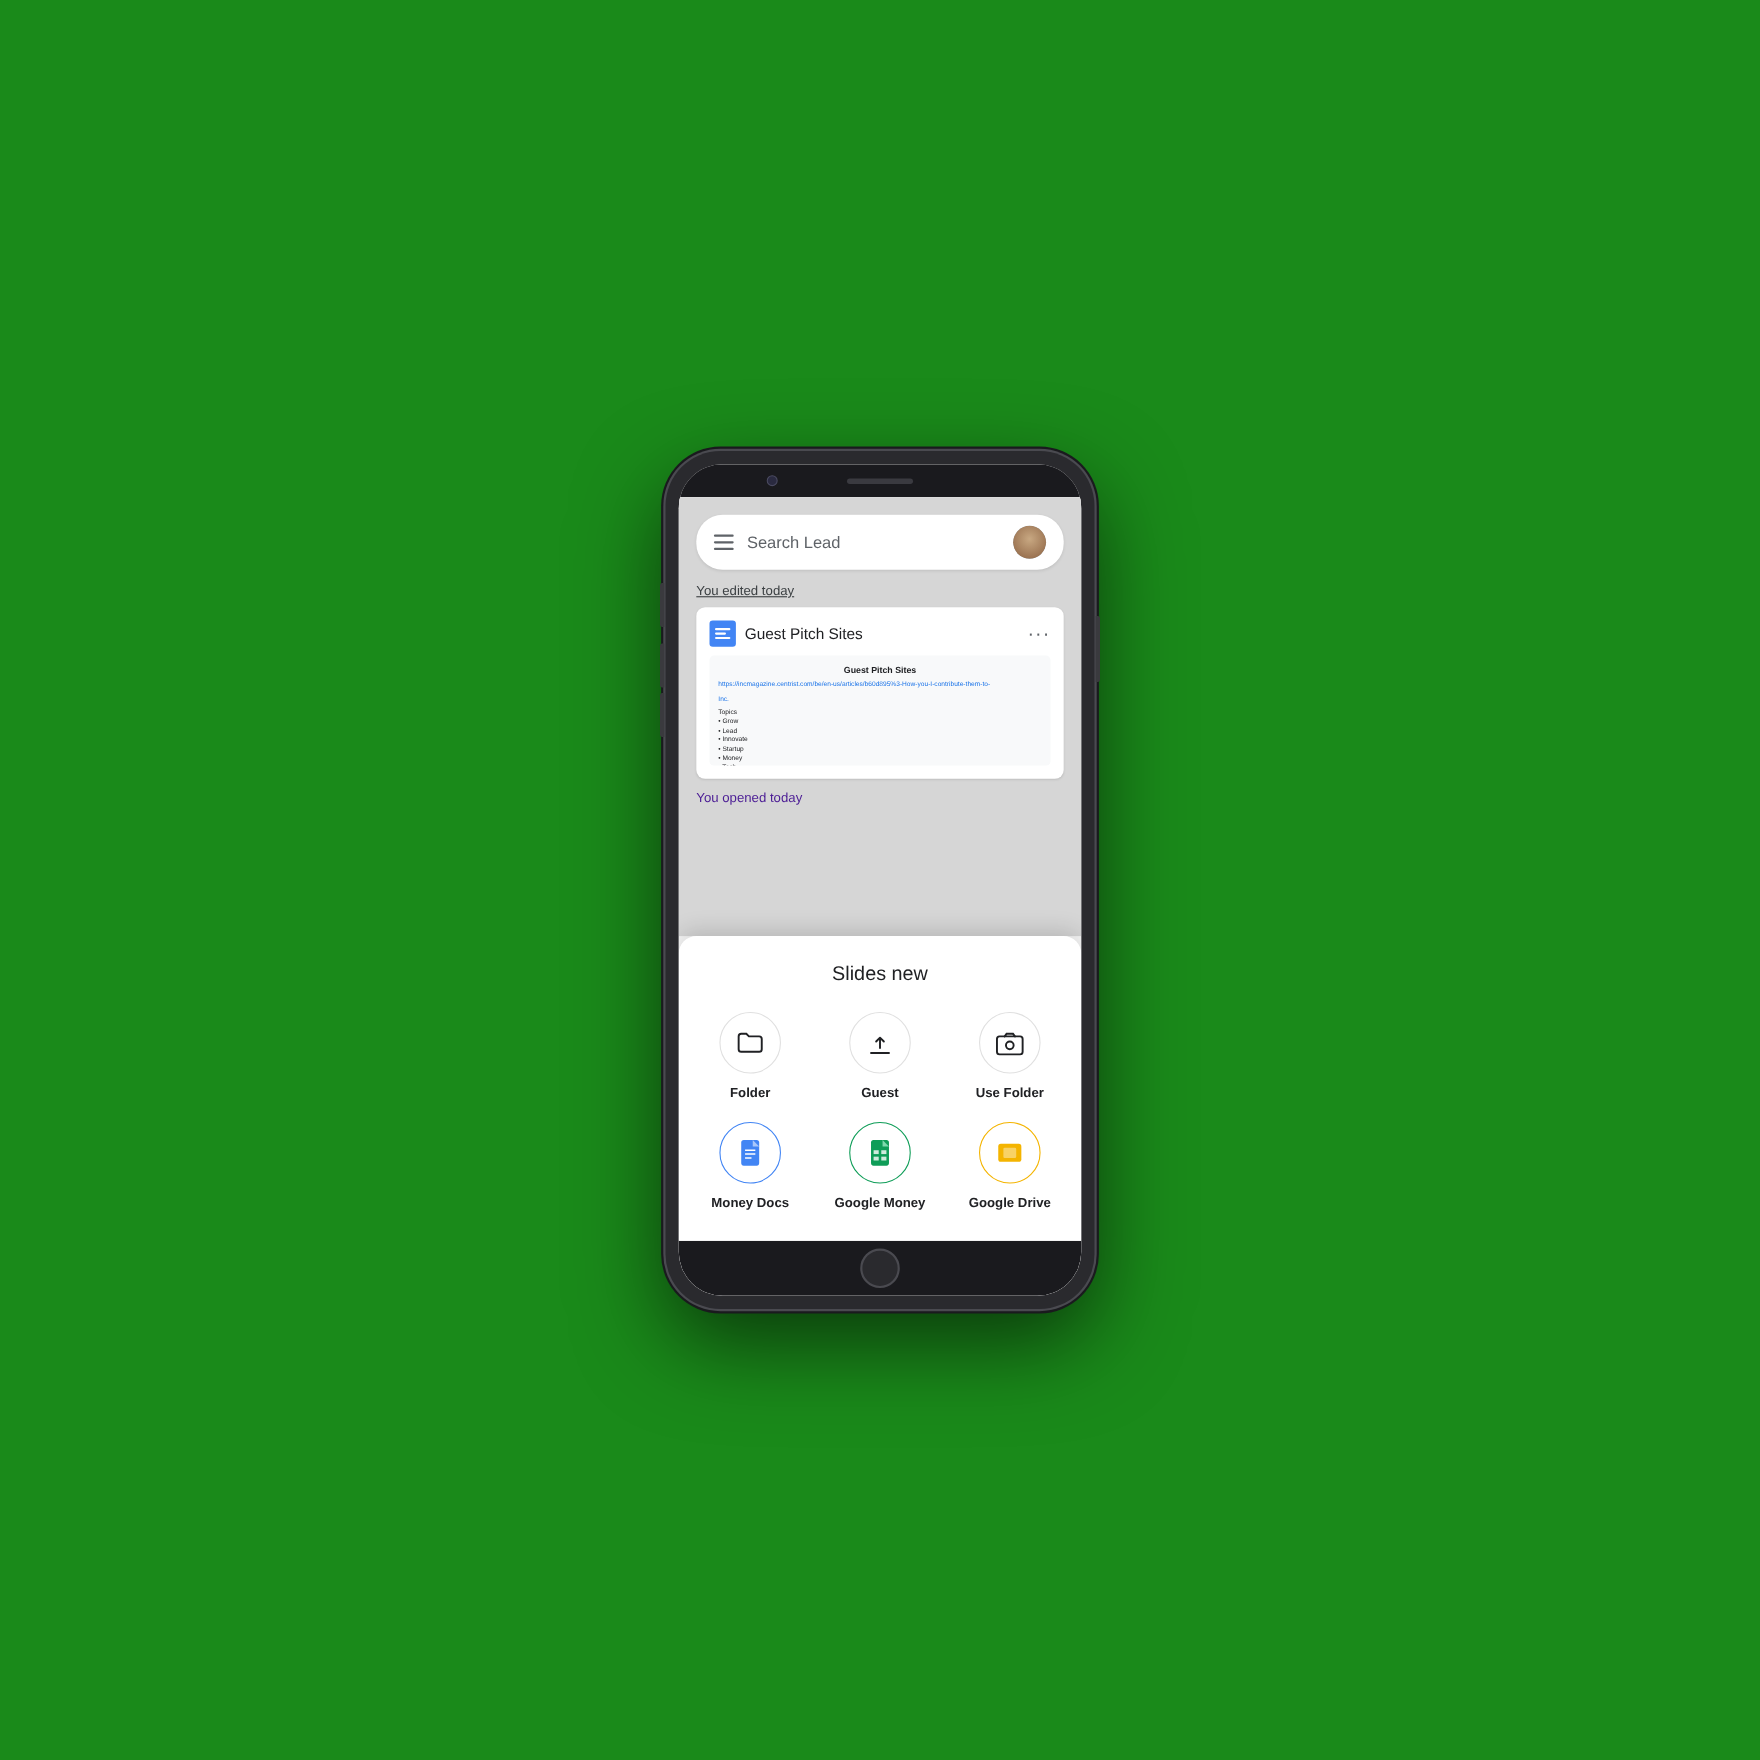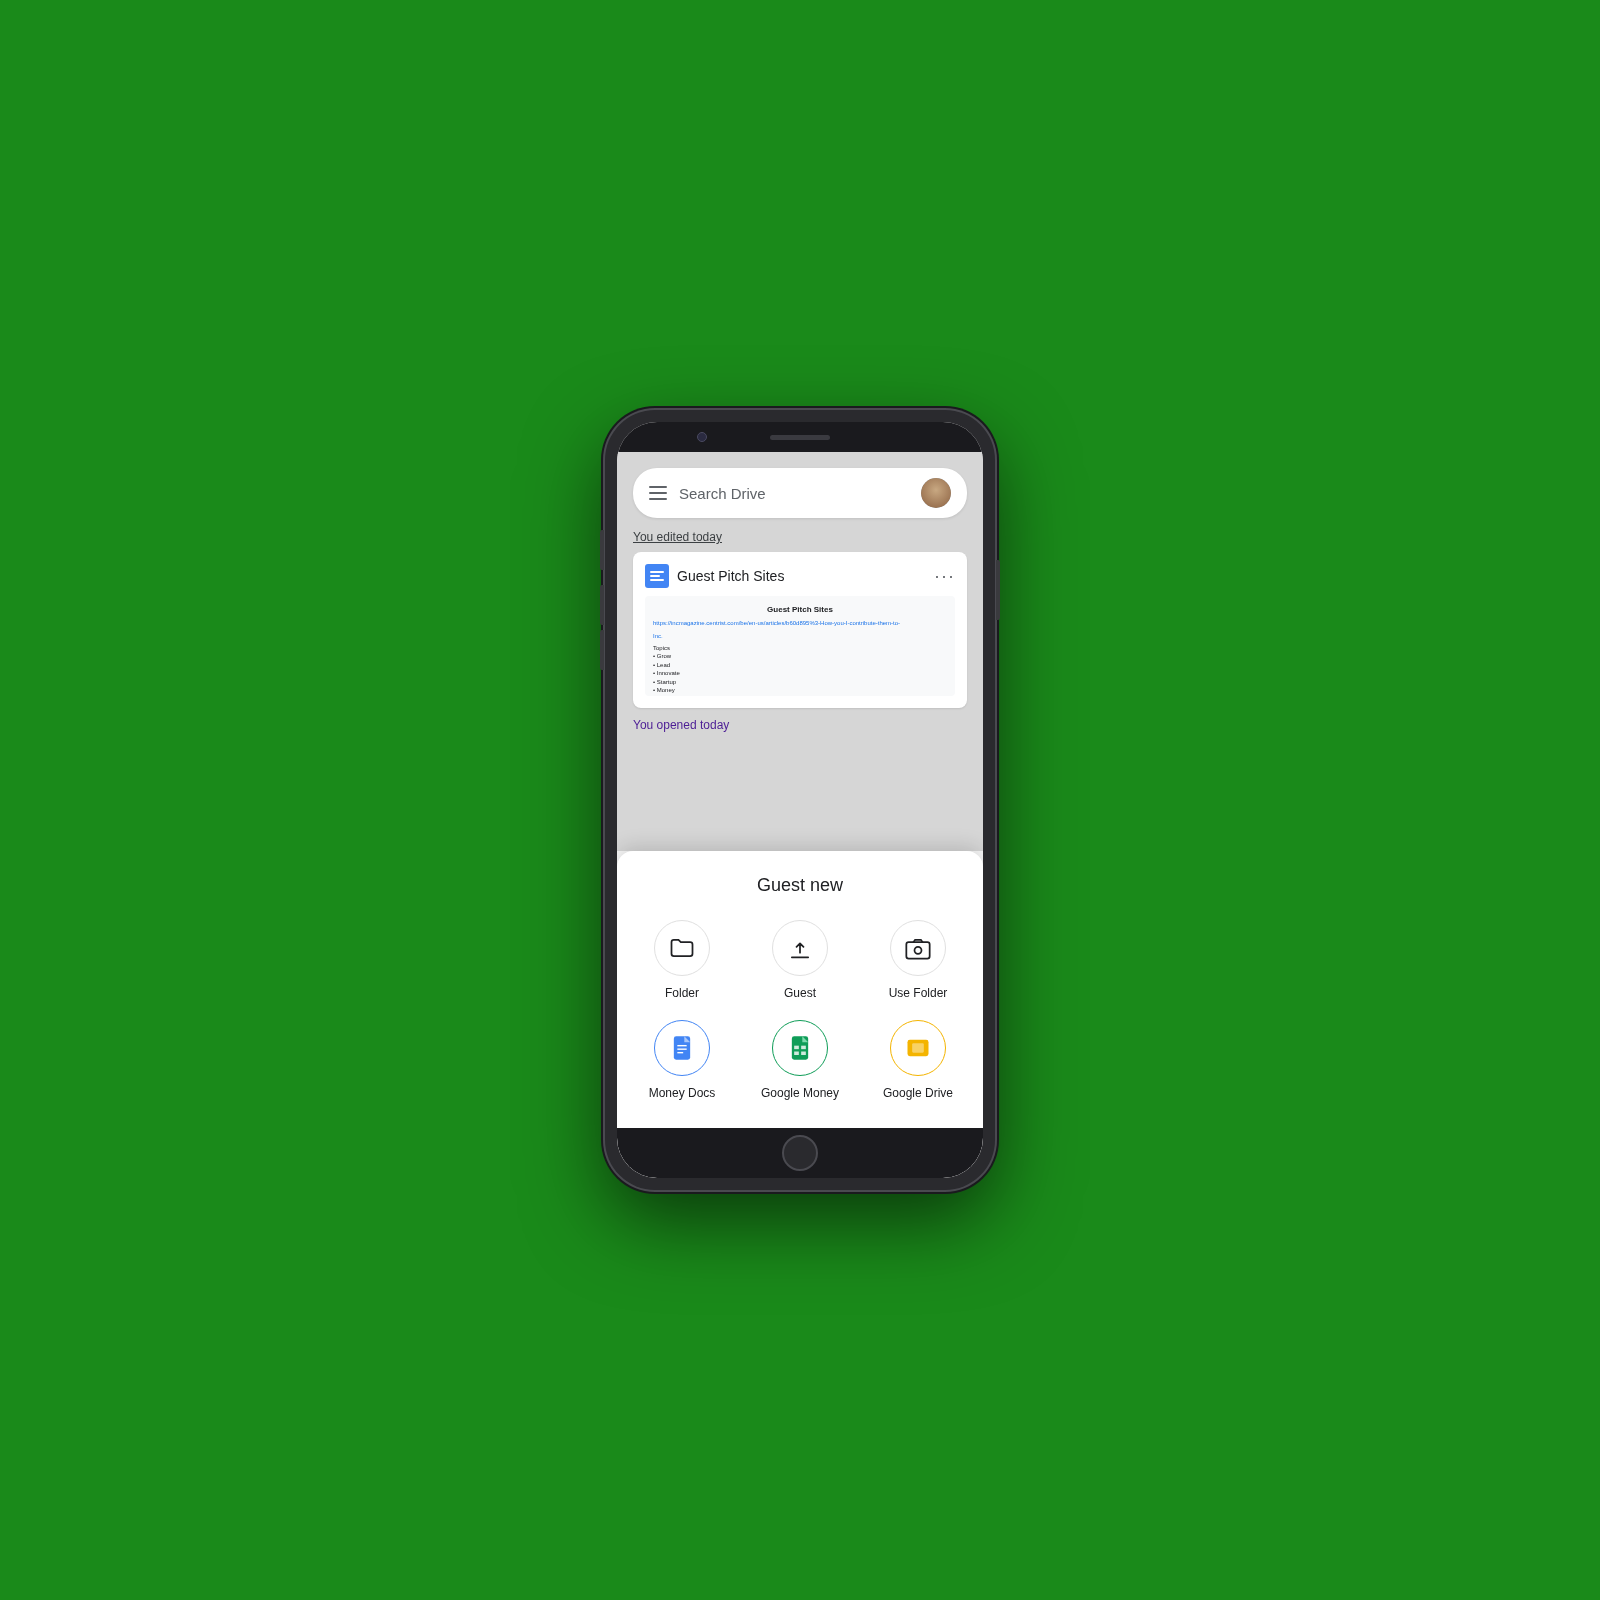--- a/index.html
+++ b/index.html
@@ -285,20 +285,21 @@
       font-size: 18px;
       font-weight: 400;
       color: #202124;
       margin-bottom: 24px;
     }
 
     .sheet-grid {
       display: grid;
       grid-template-columns: repeat(3, 1fr);
       gap: 20px;
+      font-weight: bold;
     }
 
     .sheet-item {
       display: flex;
       flex-direction: column;
       align-items: center;
       gap: 10px;
       cursor: pointer;
     }
 
@@ -352,21 +353,21 @@
     <div class="app-content">
 
       <div class="drive-bg">
 
         <div class="search-bar">
           <div class="hamburger-icon">
             <span></span>
               <span></span>
               <span></span>
           </div>
-          <span class="search-text">Search Drive</span>
+          <span class="search-text">Search Lead</span>
           <div class="avatar">
             <div class="avatar-img"></div>
           </div>
         </div>
 
         <div class="section-label">You edited today</div>
 
         <div class="file-card">
           <div class="file-header">
             <div class="file-info">
@@ -395,21 +396,21 @@
               <div class="preview-bullet">• Tech</div>
             </div>
           </div>
         </div>
 
         <div class="you-opened">You opened today</div>
 
       </div>
 
       <div class="bottom-sheet">
-        <div class="sheet-title">Guest new</div>
+        <div class="sheet-title">Slides new</div>
 
         <div class="sheet-grid">
 
           <div class="sheet-item">
             <div class="sheet-icon-circle">
               <svg width="28" height="28" viewBox="0 0 24 24" fill="none">
                 <path d="M3 7a2 2 0 012-2h4l2 2h8a2 2 0 012 2v8a2 2 0 01-2 2H5a2 2 0 01-2-2V7z" stroke="#202124" stroke-width="1.5" fill="none"></path>
               </svg>
             </div>
             <span class="sheet-item-label">Folder</span>

